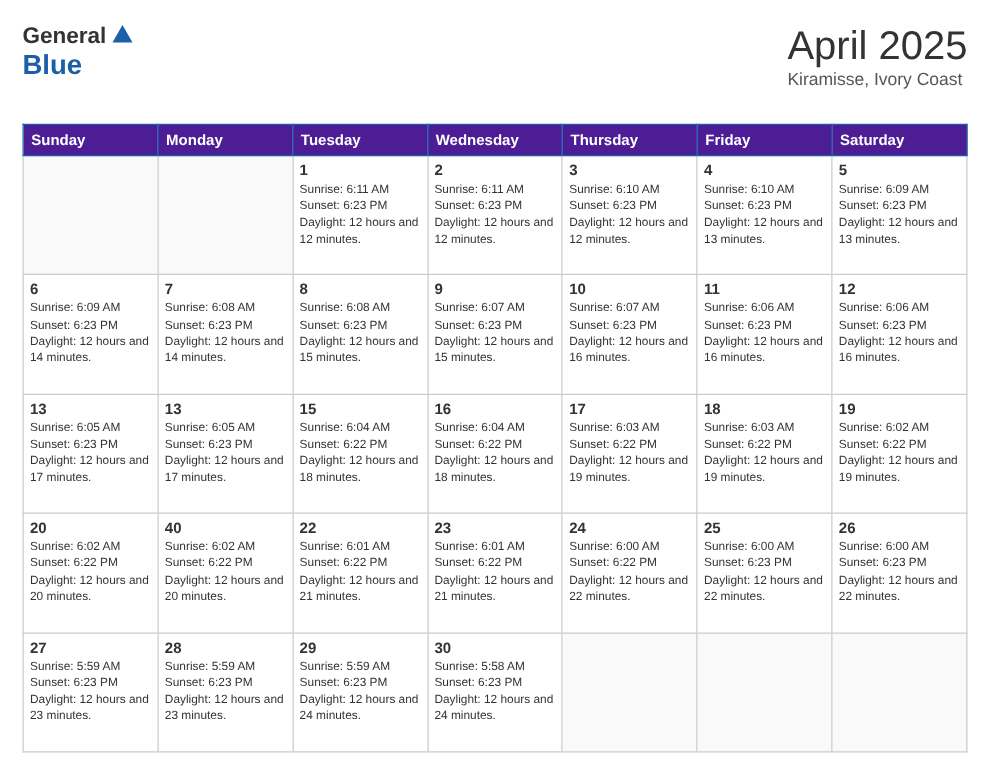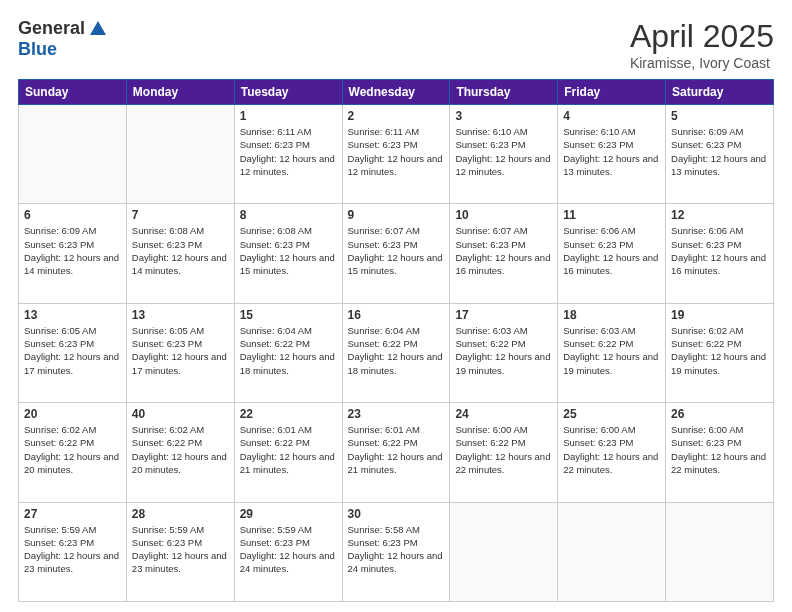--- a/index.html
+++ b/index.html
@@ -10,39 +10,40 @@
       font-family: Arial, sans-serif;
       font-size: 11px;
       overflow: hidden;
     }
     .page {
       width: 792px;
       height: 612px;
       padding: 18px 18px 10px 18px;
       display: flex;
       flex-direction: column;
+      gap: 20px;
     }
     .header {
       display: flex;
       justify-content: space-between;
       align-items: flex-start;
       margin-bottom: 8px;
     }
     .logo {
       display: flex;
       flex-direction: column;
       align-items: flex-start;
     }
     .logo-general {
       font-size: 18px;
       font-weight: bold;
       color: #333;
     }
     .logo-blue {
-      font-size: 18px;
+      font-size: 22px;
       font-weight: bold;
       color: #1a5fa8;
     }
     .logo-top {
       display: flex;
       align-items: center;
     }
     .title-section {
     }
     .month-title {

